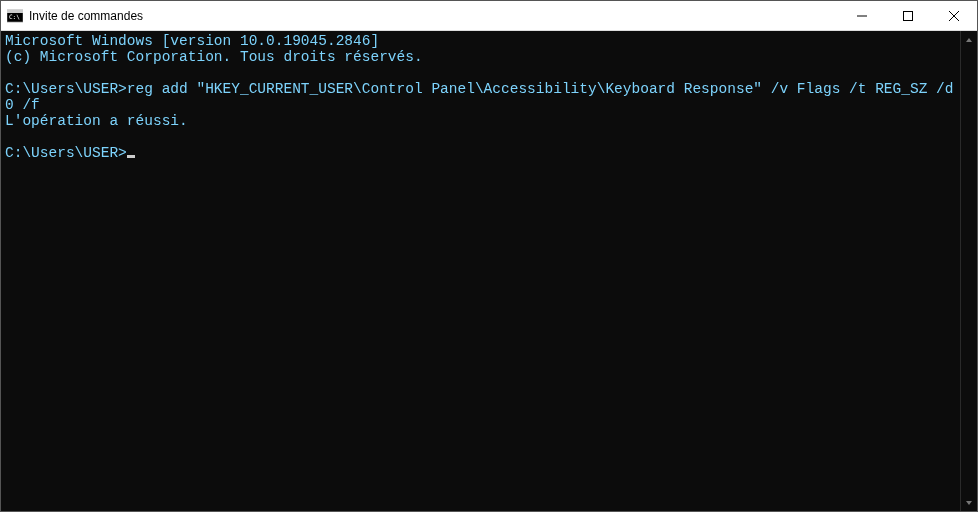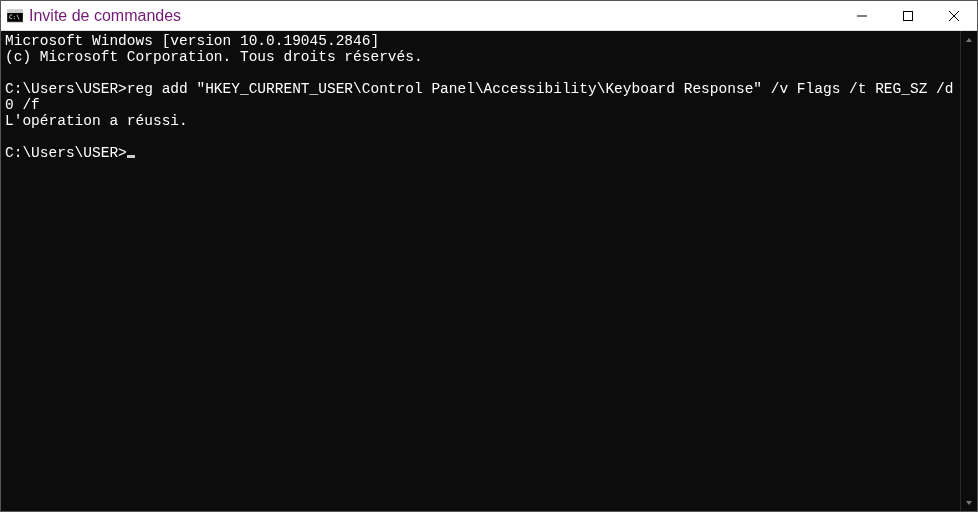--- a/index.html
+++ b/index.html
@@ -27,22 +27,22 @@
   }
   .app-icon {
     width: 16px;
     height: 16px;
     display: flex;
     align-items: center;
     justify-content: center;
   }
   .app-icon svg { display:block; }
   .title-text {
-    font-size: 16px;
-    color: #701a75;
+    font-size: 12px;
+    color: #000000;
   }
   .win-controls {
     display: flex;
     height: 100%;
   }
   .win-btn {
     width: 46px;
     height: 100%;
     display: flex;
     align-items: center;
@@ -56,21 +56,21 @@
     height: calc(100% - 30px);
     background: #0c0c0c;
     display: flex;
   }
   .terminal {
     flex: 1;
     padding: 2px 4px 4px 4px;
     font-family: Consolas, "Courier New", monospace;
     font-size: 14.5px;
     line-height: 16px;
-    color: #ffffff;
+    color: #7dd3fc;
     white-space: pre-wrap;
     word-break: break-all;
   }
   .scrollbar {
     width: 17px;
     background: #0c0c0c;
     position: relative;
     border-left: 1px solid #2a2a2a;
   }
   .scroll-arrow {

